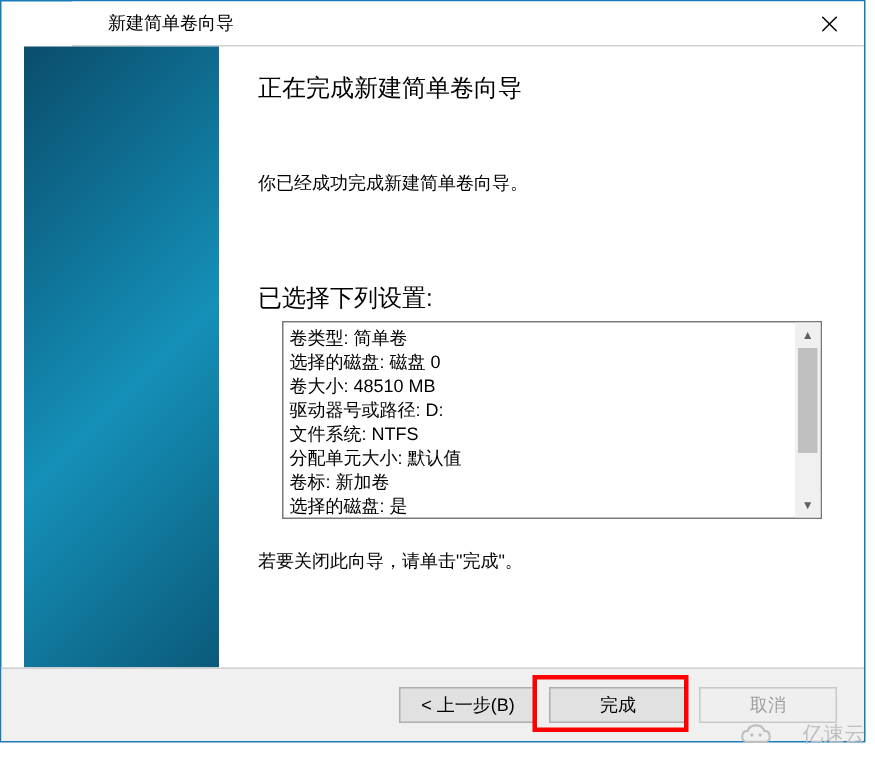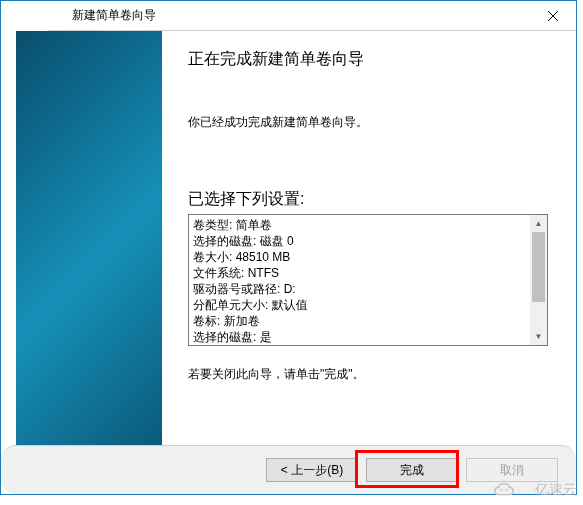--- a/index.html
+++ b/index.html
@@ -74,20 +74,21 @@
     font-size: 16px;
     margin-bottom: 4px;
   }
   .listbox {
     width: 360px;
     height: 132px;
     border: 1px solid #7a7a7a;
     background: #fff;
     position: relative;
     overflow: hidden;
+    margin-left: 16px;
   }
   .listbox-inner {
     padding: 2px 4px;
     line-height: 16px;
     font-size: 12px;
   }
   .listbox-inner div { white-space: nowrap; }
   .scrollbar {
     position: absolute;
     right: 0;
@@ -127,21 +128,20 @@
     left: 0;
     right: 0;
     height: 49px;
     border-top: 1px solid #d0d0d0;
     background: #f0f0f0;
     display: flex;
     align-items: center;
     justify-content: flex-end;
     padding-right: 18px;
     gap: 8px;
-    border-radius: 15px;
   }
   .btn {
     width: 92px;
     height: 24px;
     background: #e1e1e1;
     border: 1px solid #adadad;
     font-size: 12px;
     display: flex;
     align-items: center;
     justify-content: center;
@@ -187,22 +187,22 @@
     <div class="side-banner"></div>
     <div class="content">
       <div class="heading">正在完成新建简单卷向导</div>
       <div class="subtext">你已经成功完成新建简单卷向导。</div>
       <div class="listlabel">已选择下列设置:</div>
       <div class="listbox">
         <div class="listbox-inner">
           <div>卷类型: 简单卷</div>
           <div>选择的磁盘: 磁盘 0</div>
           <div>卷大小: 48510 MB</div>
+          <div>驱动器号或路径: D:</div>
           <div>文件系统: NTFS</div>
-          <div>驱动器号或路径: D:</div>
           <div>分配单元大小: 默认值</div>
           <div>卷标: 新加卷</div>
           <div>选择的磁盘: 是</div>
         </div>
         <div class="scrollbar">
           <div class="scroll-up">▲</div>
           <div class="scroll-thumb"></div>
           <div class="scroll-down">▼</div>
         </div>
       </div>

